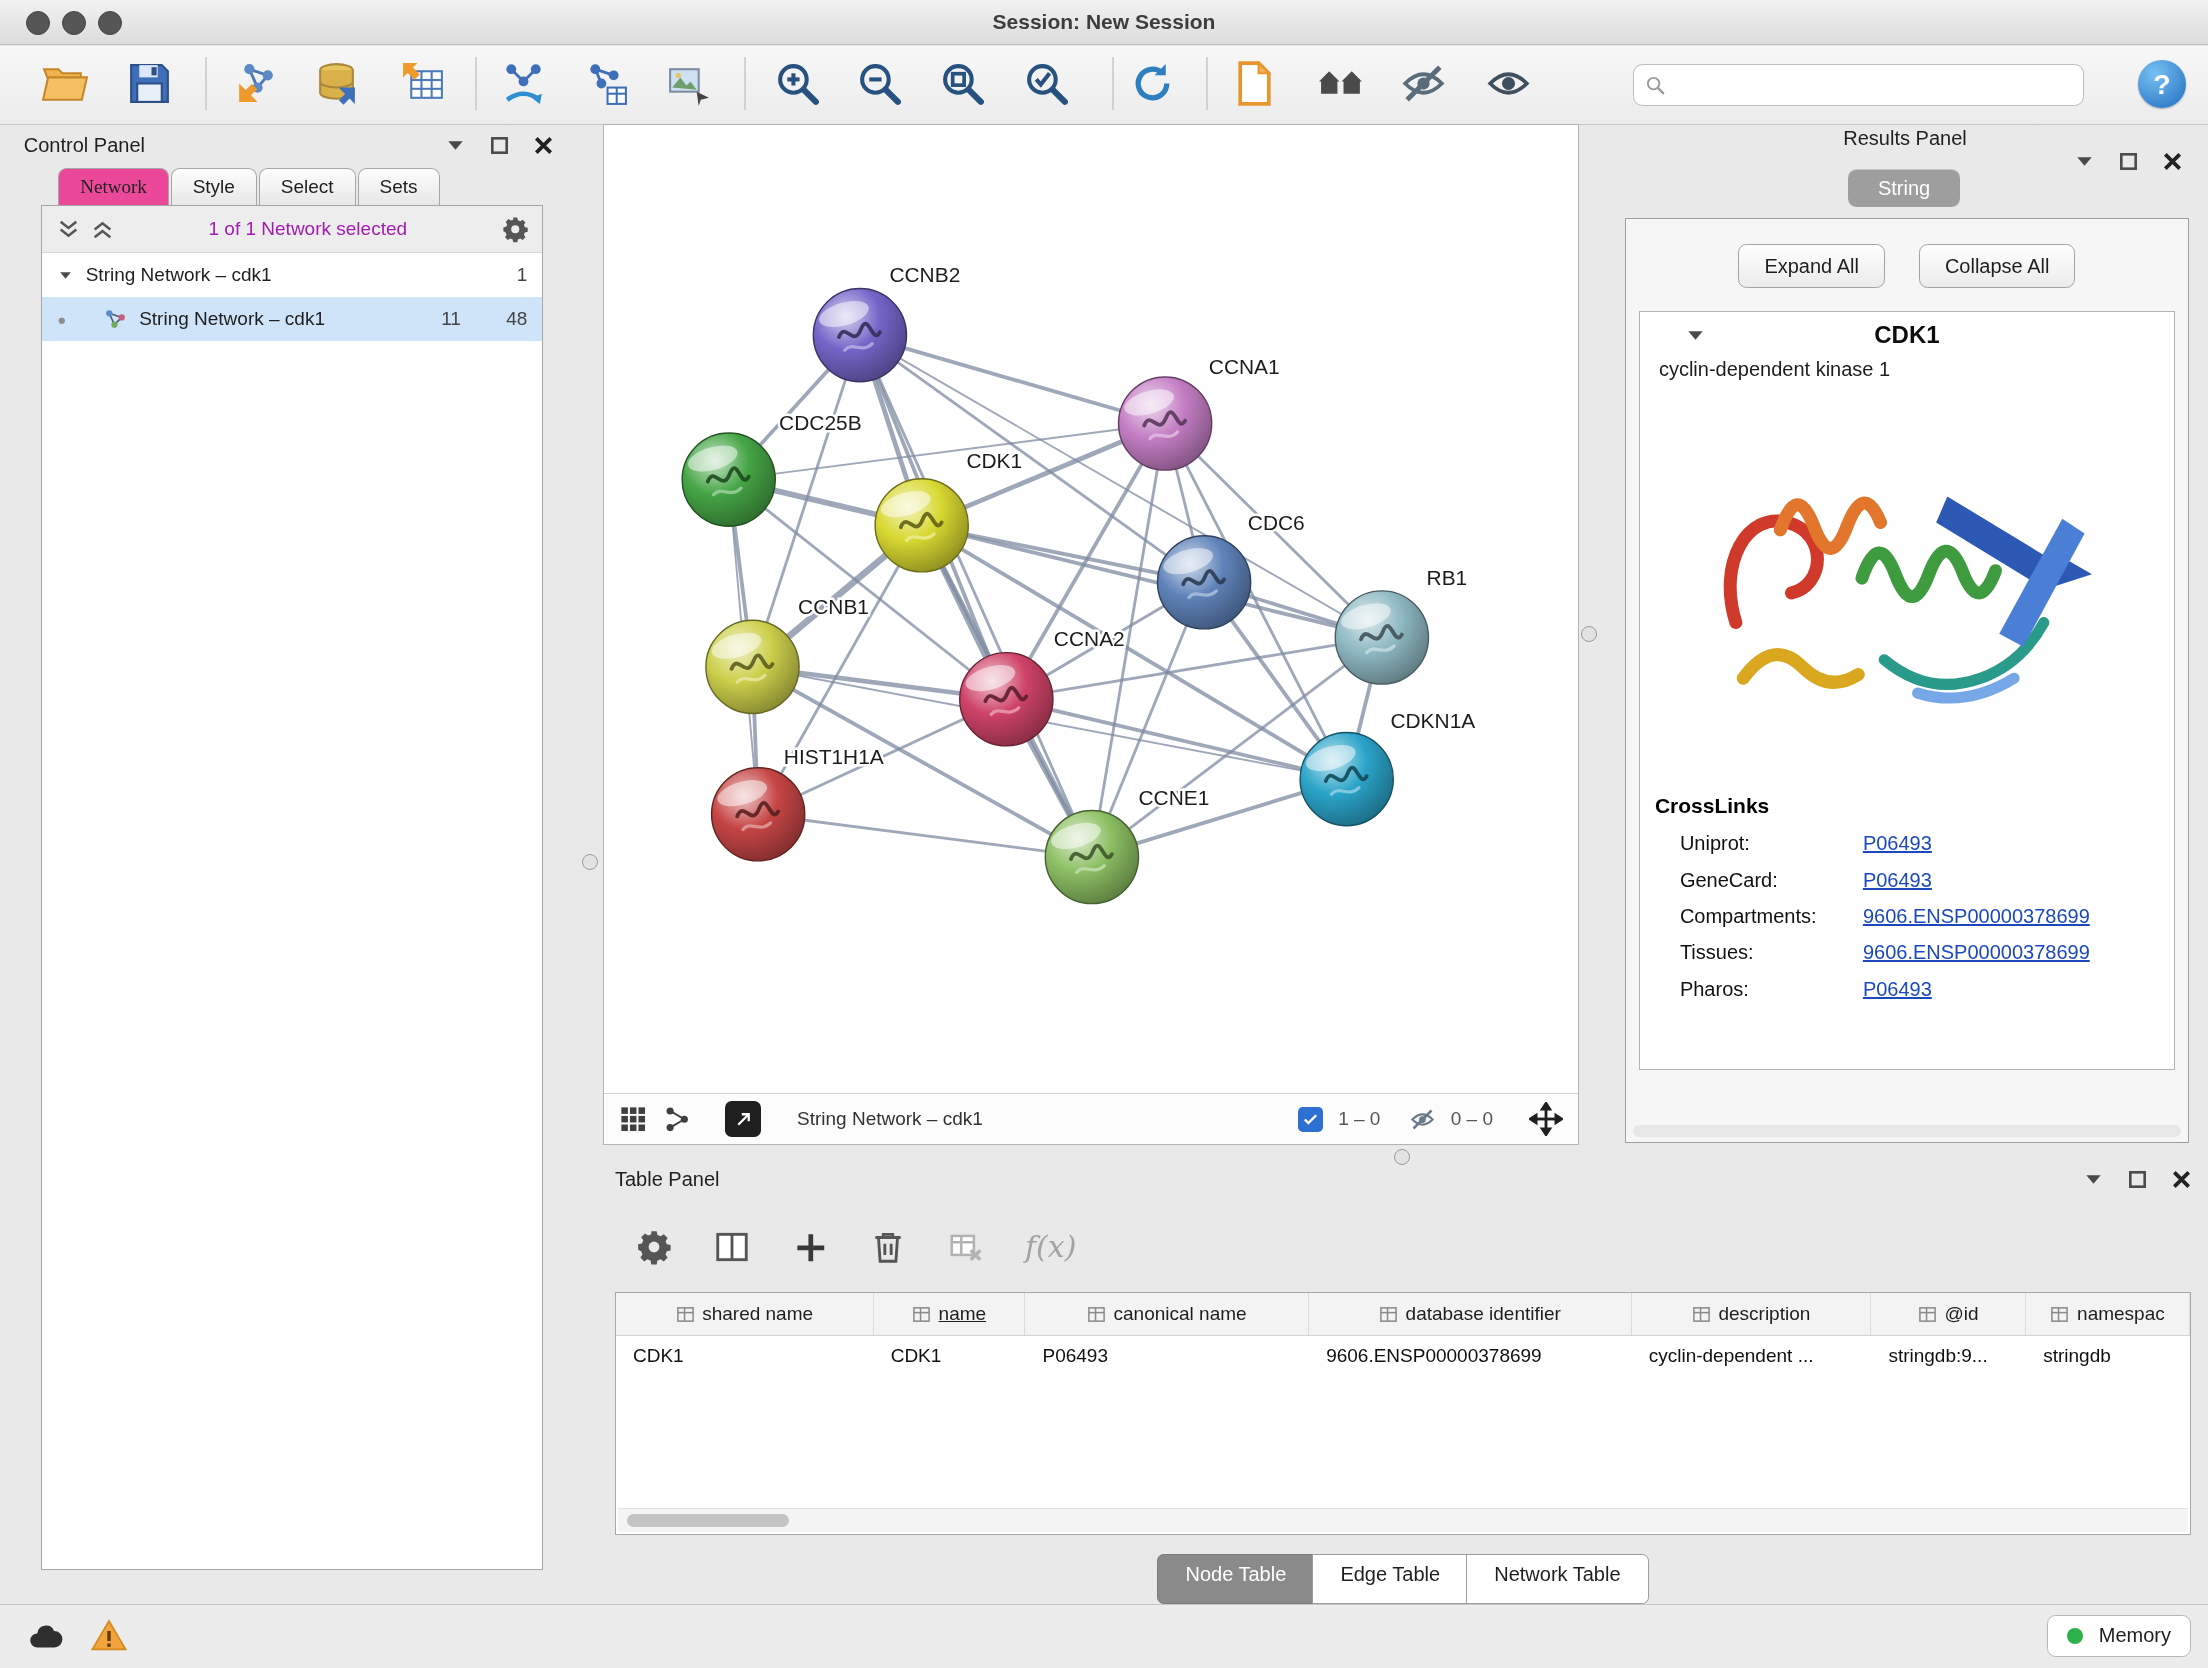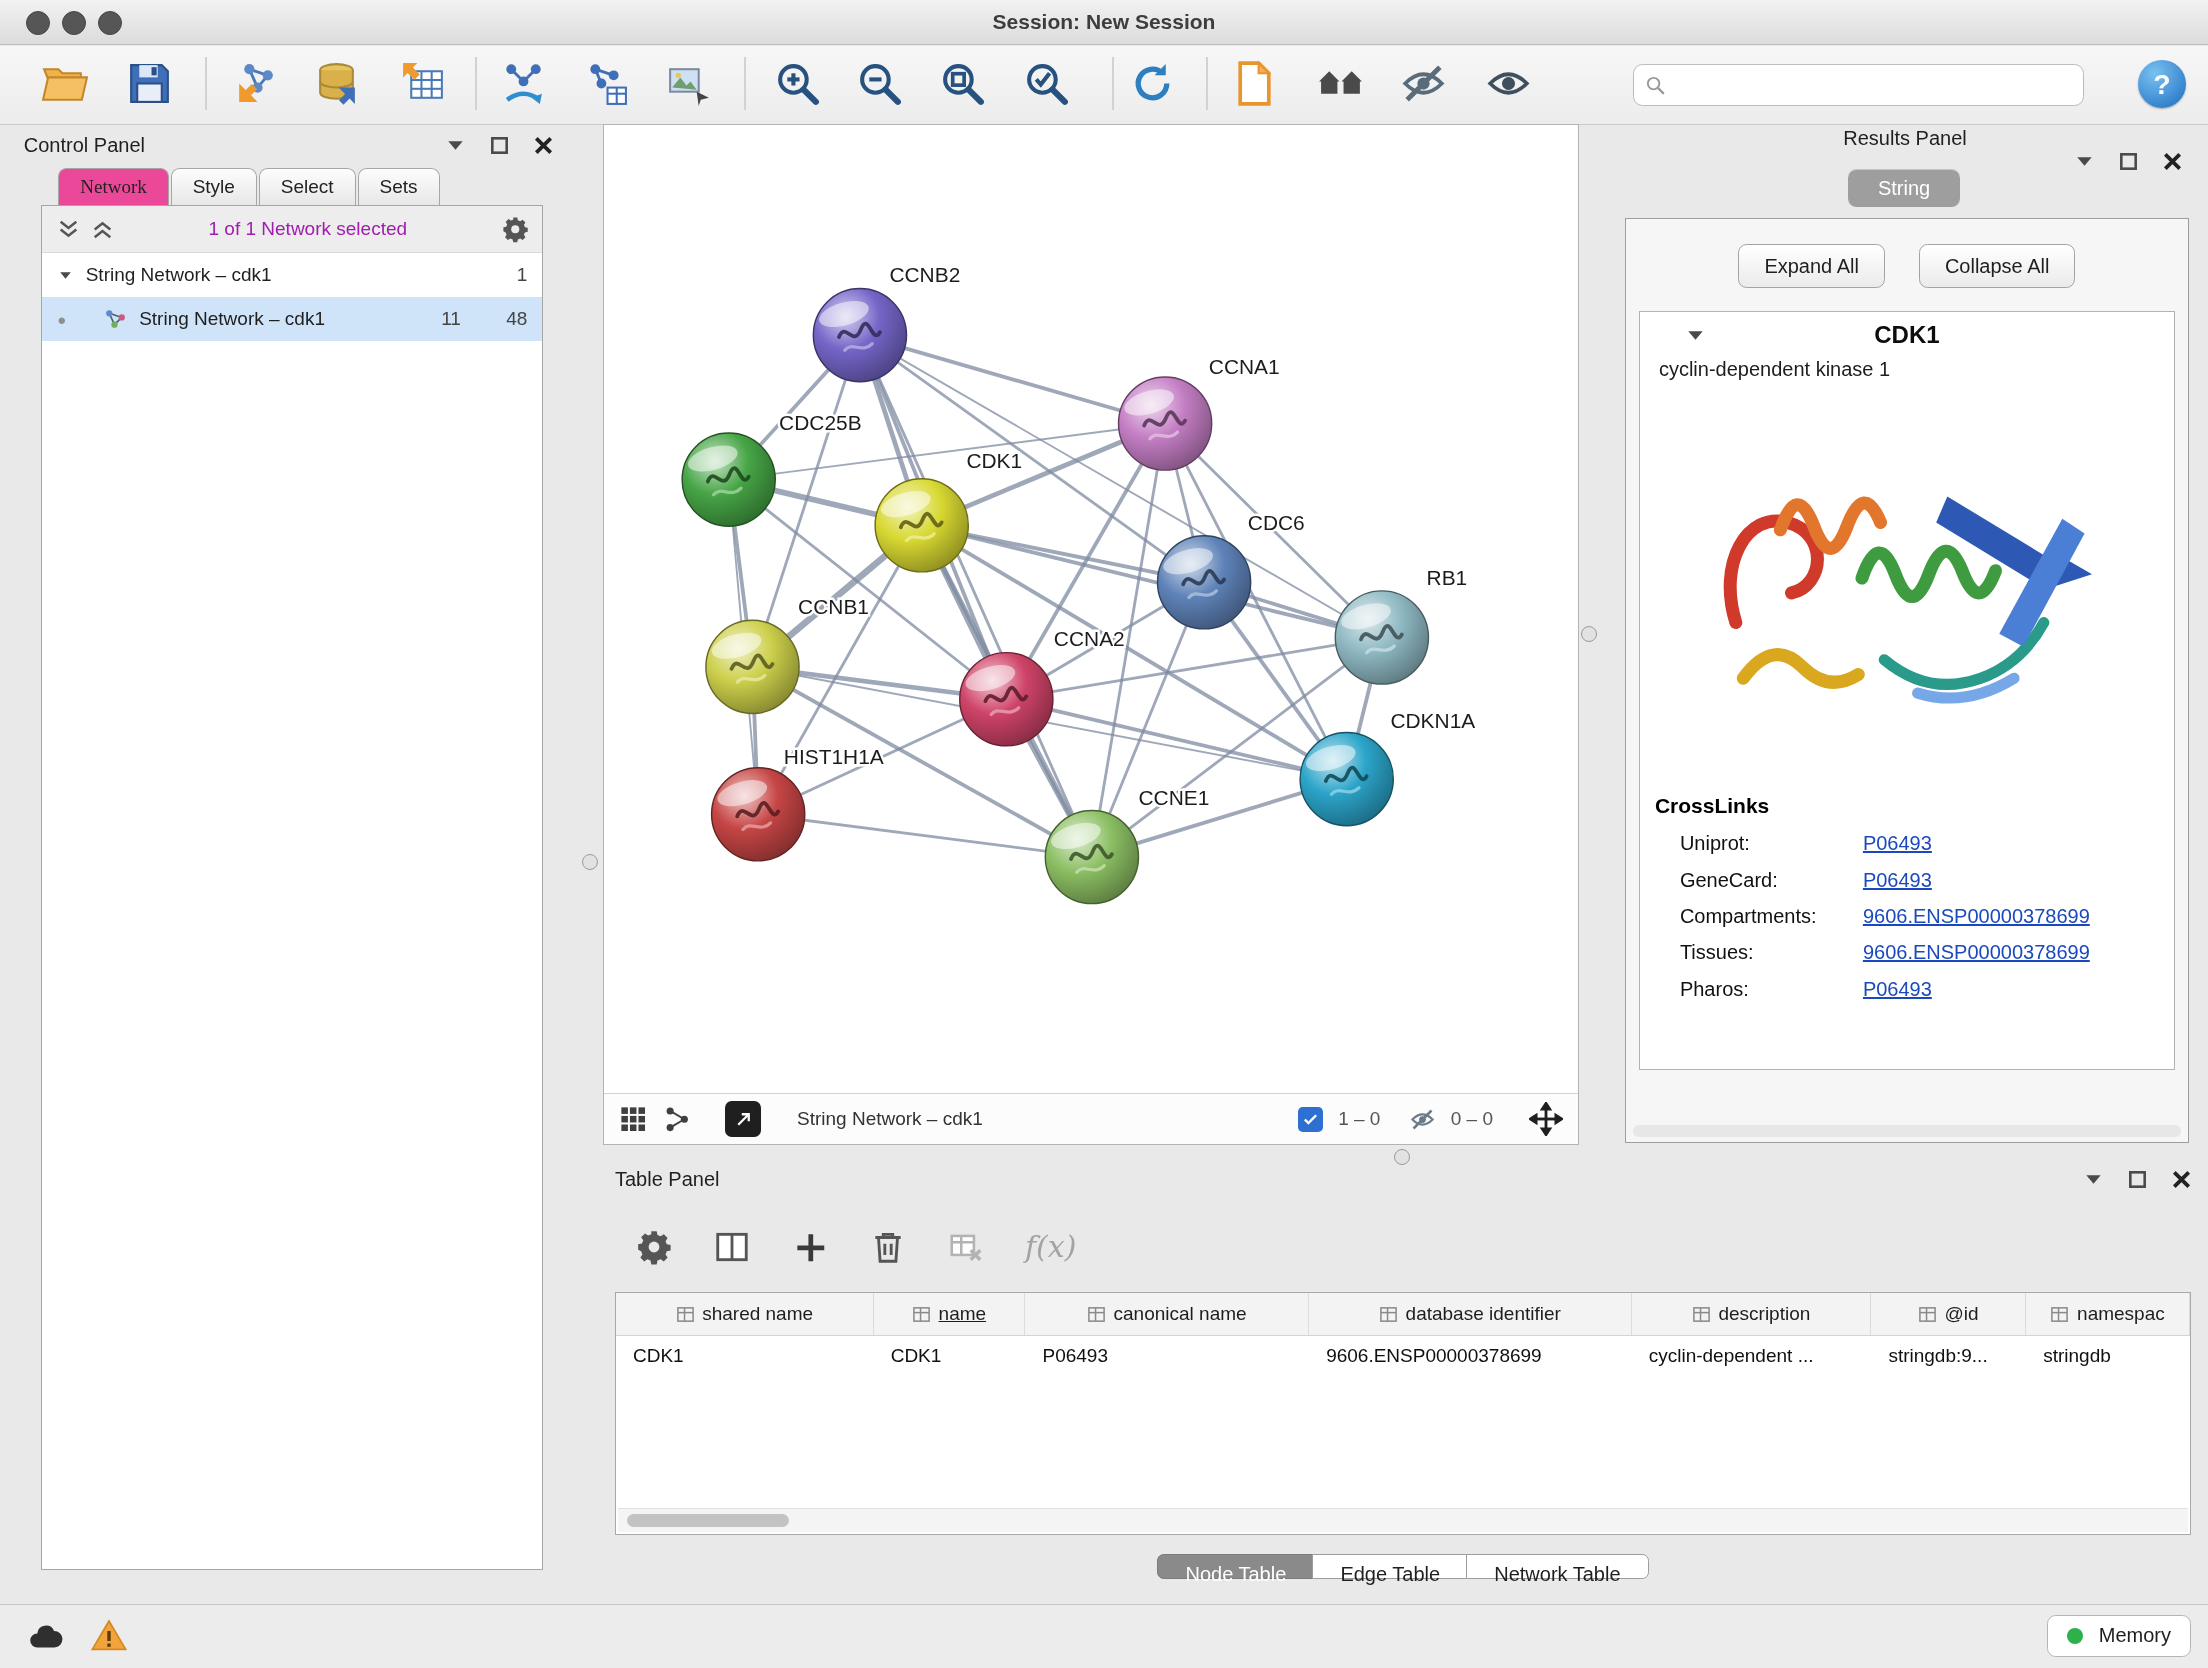--- a/index.html
+++ b/index.html
@@ -85,21 +85,21 @@
   .tp-box{position:absolute;left:615px;top:1292px;width:1576px;height:243px;background:#fff;border:1.9px solid #a8a8a8;box-sizing:border-box;}
   .thead{display:flex;height:42px;background:#f3f3f3;border-bottom:1.9px solid #d4d4d4;}
   .th{display:flex;align-items:center;justify-content:center;gap:7.6px;font-size:19px;color:#1e1e1e;
     border-right:1px solid #dcdcdc;box-sizing:border-box;overflow:hidden;white-space:nowrap;}
   .trow{display:flex;height:40px;}
   .td{display:flex;align-items:center;padding-left:17px;font-size:19px;color:#101010;box-sizing:border-box;
     overflow:hidden;white-space:nowrap;}
   .tp-scroll{position:absolute;left:1.9px;right:1.9px;bottom:1.9px;height:23px;background:#f4f4f4;border-top:1px solid #e2e2e2;}
   .tp-thumb{position:absolute;left:9.5px;top:4.8px;width:162px;height:13.3px;background:#c3c3c3;border-radius:6.7px;}
   .tp-tabs{position:absolute;left:615px;top:1554px;width:1576px;display:flex;justify-content:center;}
-  .seg{height:25px;line-height:38px;padding:0 27px;border:1.9px solid #9d9d9d;font-size:20px;background:#fff;
+  .seg{height:50px;line-height:38px;padding:0 27px;border:1.9px solid #9d9d9d;font-size:20px;background:#fff;
     color:#1f1f1f;margin-left:-1.9px;box-sizing:border-box;}
   .seg:first-child{border-radius:6.7px 0 0 6.7px;margin-left:0;}
   .seg:last-child{border-radius:0 6.7px 6.7px 0;}
   .seg.active{background:#8a8a8a;color:#fff;border-color:#7b7b7b;}
   
   .statusbar{position:absolute;left:0;right:0;bottom:0;height:63px;background:#ececec;border-top:1.9px solid #c5c5c5;}
   .memory{position:absolute;right:17px;top:9.5px;height:42px;padding:0 19px;border:1.9px solid #b5b5b5;border-radius:8.6px;
     background:#fff;display:flex;align-items:center;gap:16px;font-size:20px;color:#1e1e1e;box-sizing:border-box;}
   .memdot{width:16px;height:16px;border-radius:50%;background:#2db14a;}
   .grip{position:absolute;width:14.3px;height:14.3px;border-radius:50%;background:#e2e2e2;border:1px solid #9a9a9a;}

